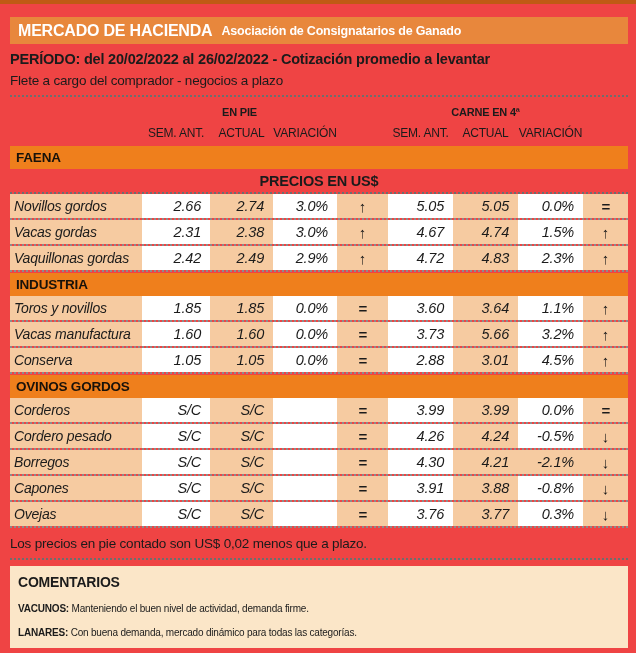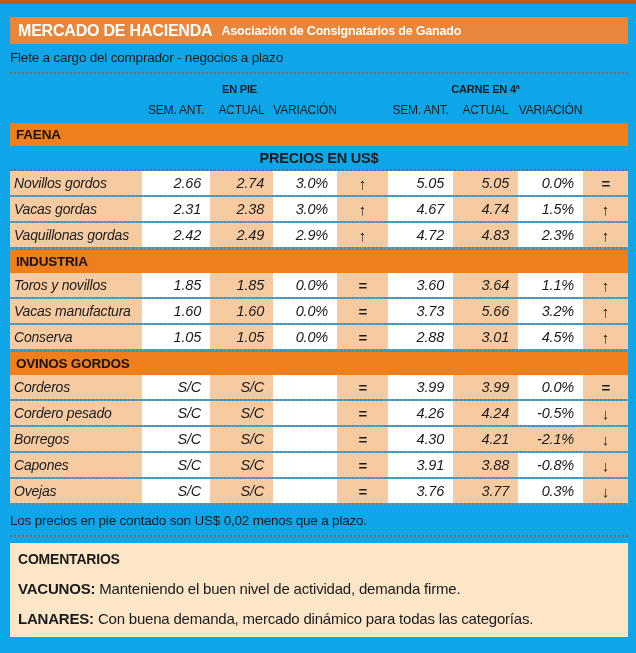--- a/index.html
+++ b/index.html
@@ -2,21 +2,21 @@
 <html><head>
 <meta charset="utf-8">
 <style>
   * { margin:0; padding:0; box-sizing:border-box; }
   html,body { background:#fff; }
   body {
     width:636px; height:653px; overflow:hidden;
     font-family:"Liberation Sans", sans-serif;
     color:#1b1b1b; letter-spacing:-0.2px;
   }
-  .page { width:636px; height:653px; position:relative; background:#0ea5e9; }
+  .page { width:636px; height:653px; position:relative; background:#ef4444; }
   .top-strip { position:absolute; top:0; left:0; width:636px; height:4px;
     background:var(--top_strip,#c05a14); }
   .content { position:absolute; top:17px; left:10px; width:618px; }
 
   .title-bar {
     background:var(--header_orange,#e8873c); height:27px;
     display:flex; align-items:center; padding:0 8px; gap:9px;
   }
   .title { color:#fff; font-weight:bold; font-size:16px; white-space:nowrap; }
   .subtitle { color:#fff; font-weight:bold; font-size:12.5px; white-space:nowrap; padding-top:1px; }
@@ -53,35 +53,36 @@
   .cell.trend{ justify-content:center; font-weight:bold; font-size:15px; }
 
   .notes { margin-top:8px; }
   .note { font-size:13.5px; margin-top:6px; }
 
   .comments {
     background:var(--comments_bg,#fbe6c8); margin-top:6px;
     padding:8px 8px 10px 8px;
   }
   .c-head { font-weight:bold; font-size:14px; margin-bottom:5px; }
-  .c-line { font-size:15px; margin-top:13px; }
+  .c-line { font-size:10px; margin-top:13px; }
   .c-line b { font-weight:bold; }
 </style>
 </head>
 <body style="--top_strip: #c05a14; --header_orange: #e8873c; --section_orange: #ef7f1c; --row_peach: #f6cba1; --comments_bg: #fbe6c8;">
 
 <div class="page">
   <div class="top-strip"></div>
   <div class="content">
 
     <div class="title-bar">
       <span class="title">MERCADO DE HACIENDA</span>
       <span class="subtitle">Asociación de Consignatarios de Ganado</span>
     </div>
 
+    <div class="period">PERÍODO: del 20/02/2022 al 26/02/2022 - Cotización promedio a levantar</div>
     <div class="flete">Flete a cargo del comprador - negocios a plazo</div>
     <div class="dotted-sep"></div>
 
     <div class="grid5 group-heads">
       <div></div>
       <div class="group-head">EN PIE</div>
       <div></div>
       <div class="group-head">CARNE EN 4ª</div>
       <div></div>
     </div>

